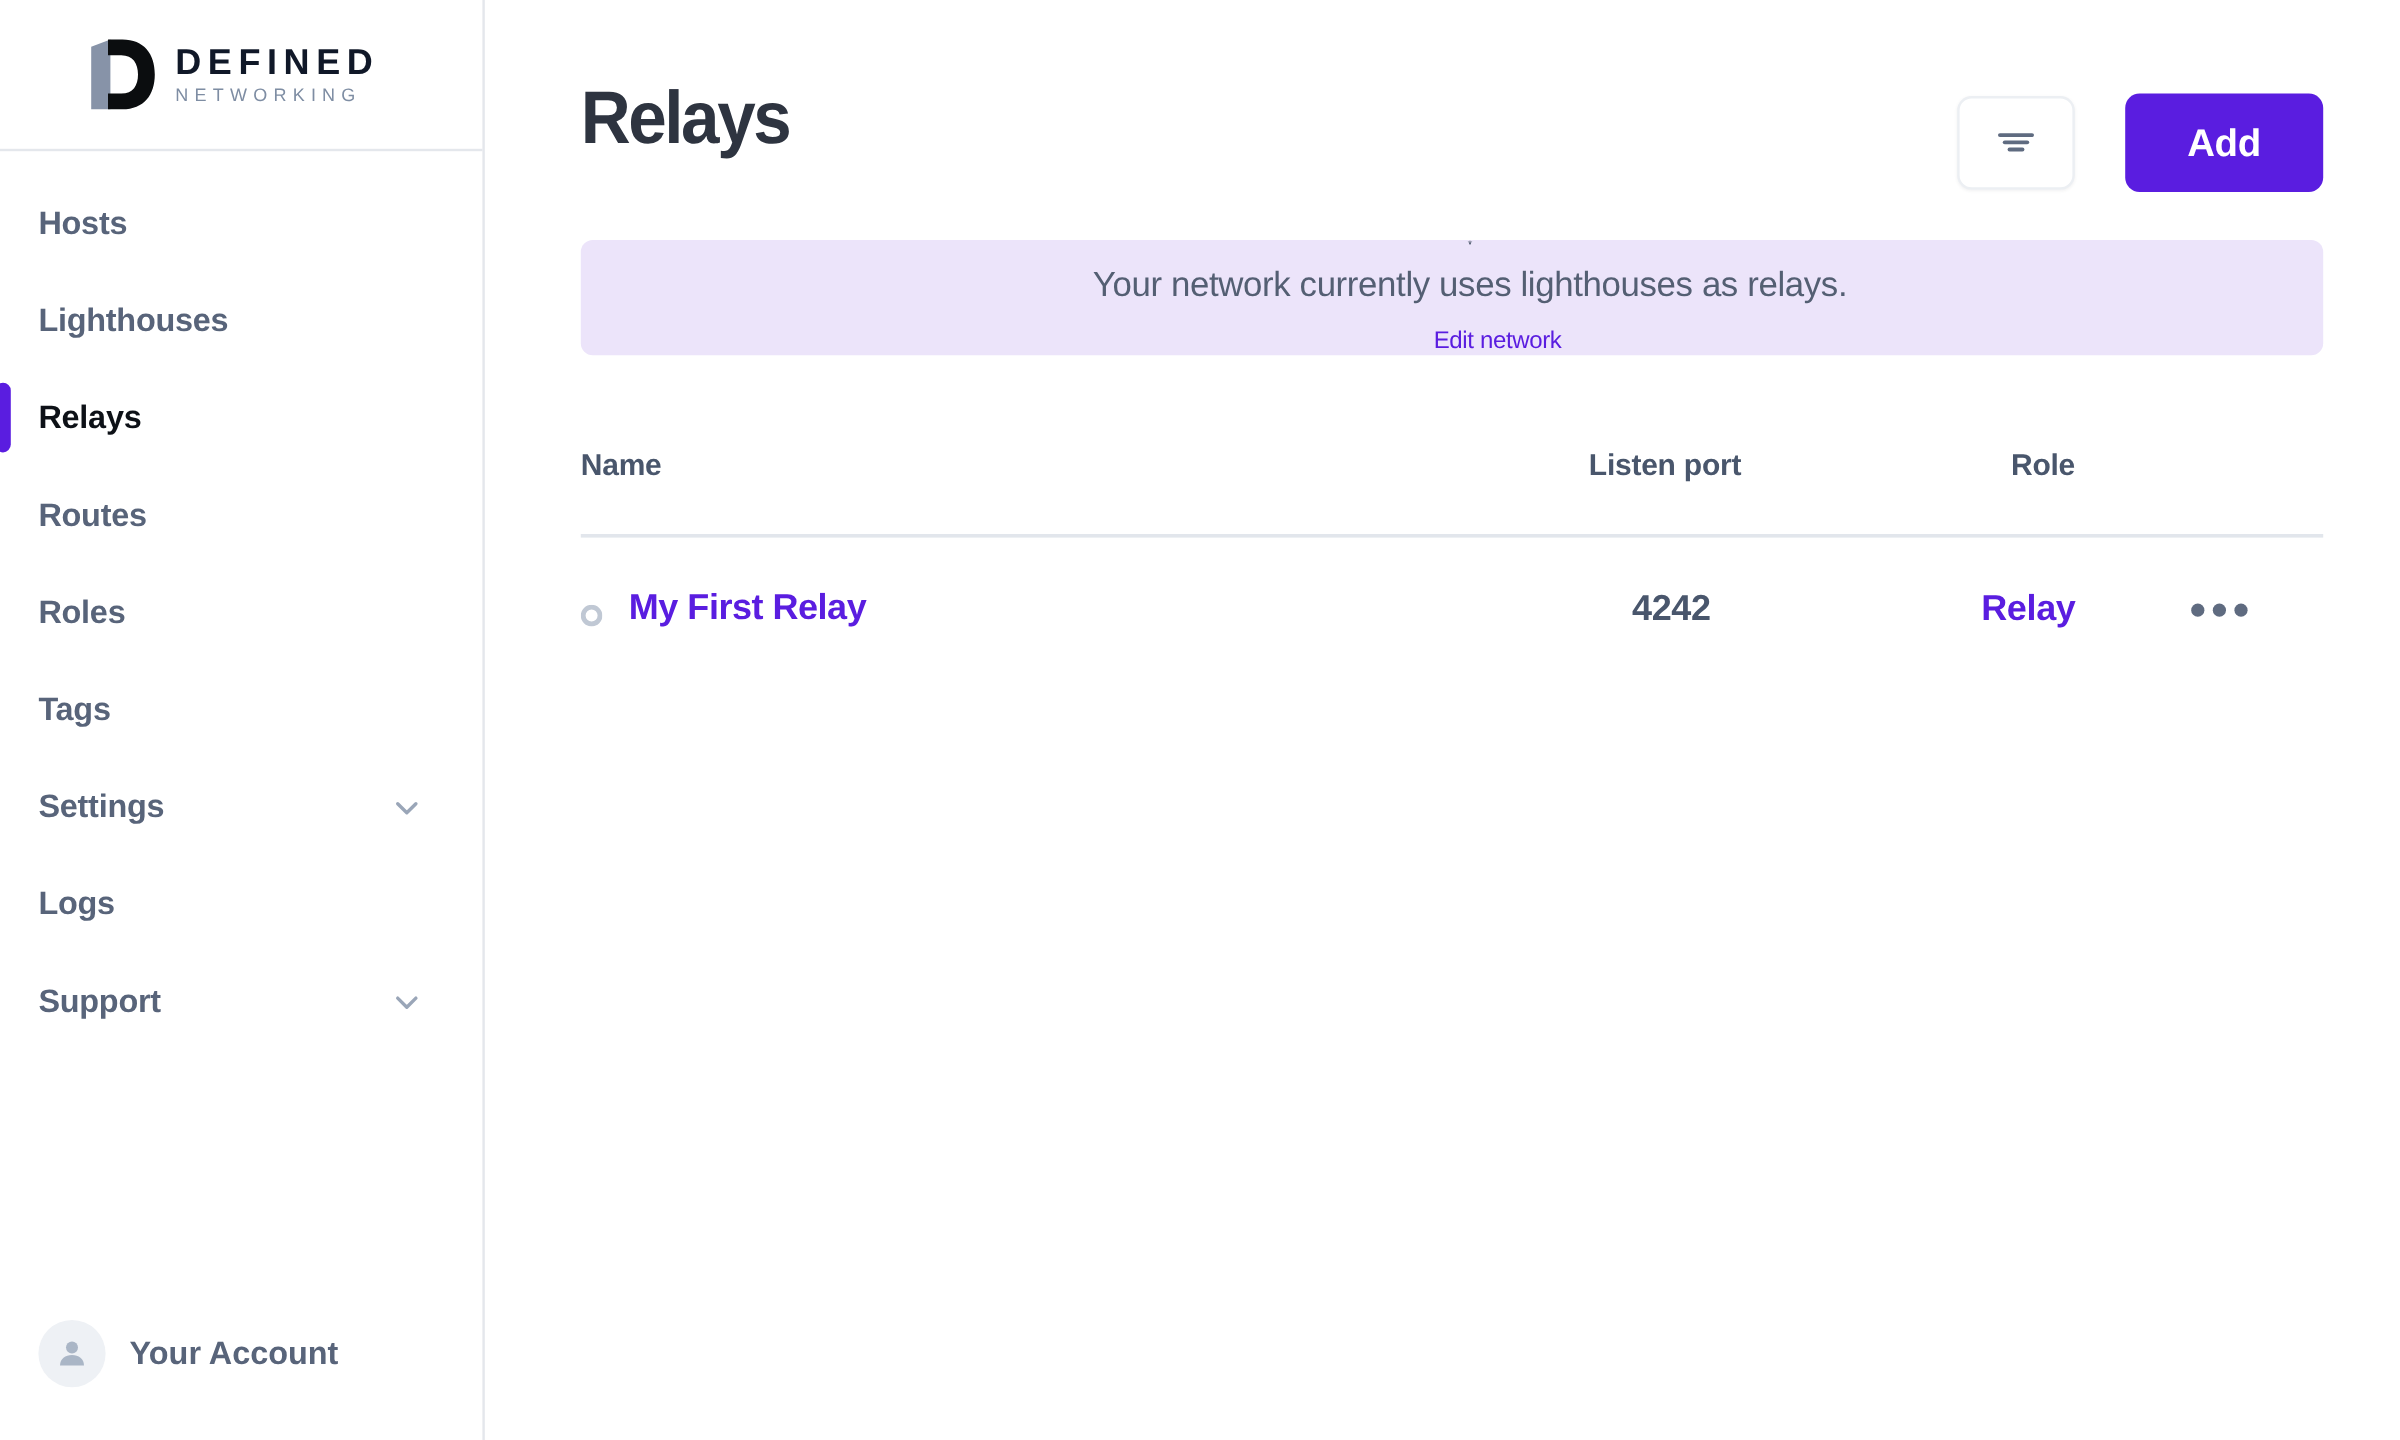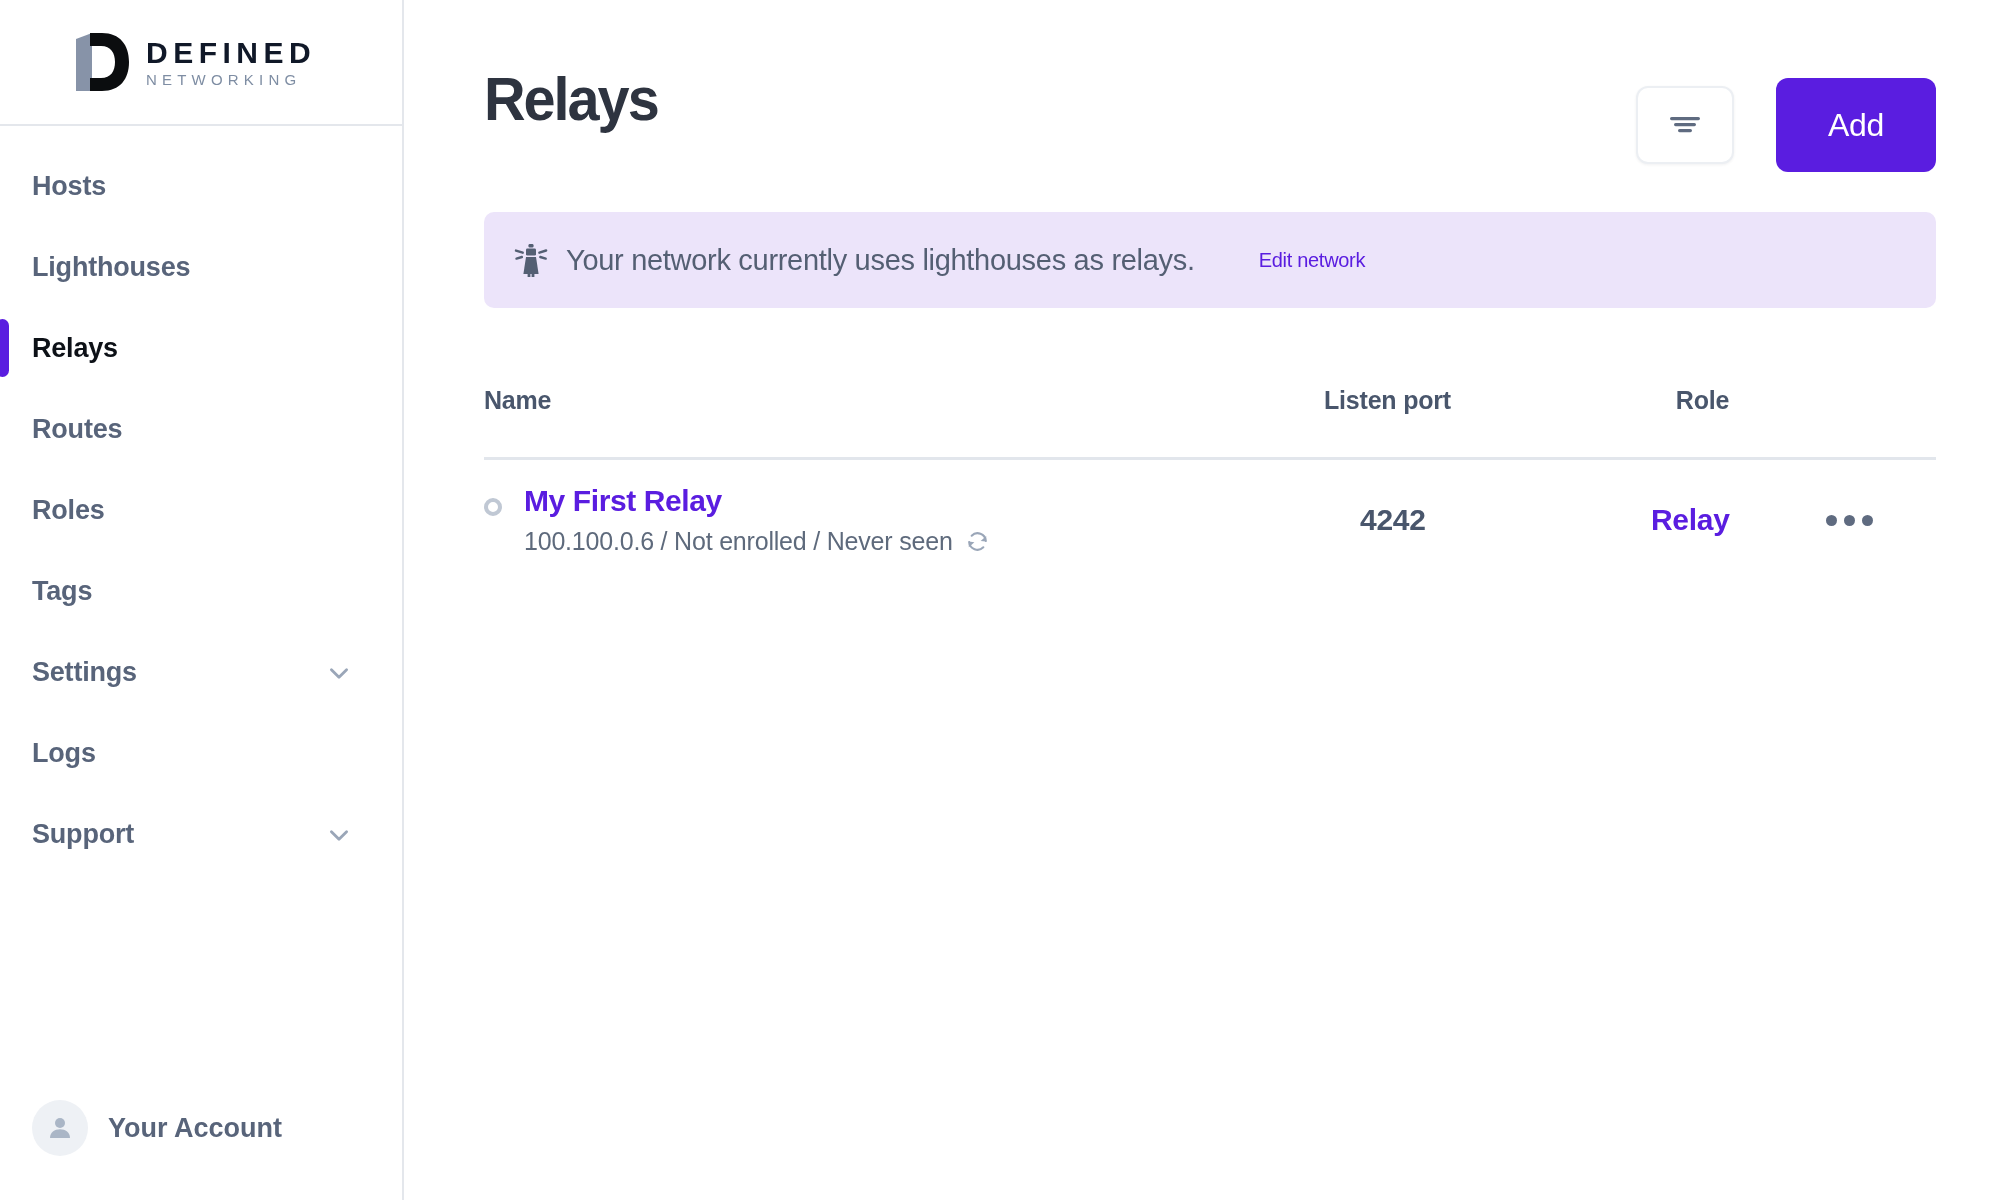--- a/index.html
+++ b/index.html
@@ -87,36 +87,37 @@
   }
   .head-actions { display: flex; align-items: center; gap: 42px; padding-top: 10px; }
   .filter-btn {
     width: 98px; height: 78px; border-radius: 12px;
     background: #ffffff; border: 2px solid #eceff3;
     box-shadow: 0 1px 3px rgba(16,24,40,.06);
     display: flex; align-items: center; justify-content: center;
     cursor: pointer;
   }
   .add-btn {
-    height: 94px; padding: 0 52px; border-radius: 12px;
+    height: 82px; padding: 0 52px; border-radius: 12px;
     background: #5a1de0; border: none; color: #ffffff;
-    font-size: 32px; font-weight: 400; letter-spacing: -0.3px;
+    font-size: 32px; font-weight: 700; letter-spacing: -0.3px;
     font-family: "Liberation Sans", sans-serif;
     display: flex; align-items: center; justify-content: center;
     cursor: pointer;
   }
 
   .banner {
     margin-top: 40px;
     background: #ece4fa;
     border-radius: 10px;
     height: 96px;
     display: flex; align-items: center;
     padding-left: 30px;
     gap: 18px;
+    flex-direction: column;
   }
   .banner-text {
     font-size: 29px; color: #545f73; font-weight: 400;
     letter-spacing: -0.3px;
   }
   .banner-link {
     font-size: 20px; color: #5a1de0; font-weight: 400;
     text-decoration: none; letter-spacing: -0.3px; cursor: pointer; margin-left: 46px;
   }
 
@@ -287,29 +288,20 @@
       <div class="t-row">
 
         <div class="name-cell">
           <span class="status-dot">
             <svg width="18" height="18" viewBox="0 0 18 18">
               <circle cx="9" cy="9" r="7" fill="none" stroke="#c0c8d4" stroke-width="4"></circle>
             </svg>
           </span>
           <div class="name-stack">
             <span class="row-name">My First Relay</span>
-            <span class="row-sub">
-              <span>100.100.0.6 / Not enrolled / Never seen</span>
-              <svg width="25" height="25" viewBox="0 0 24 24" fill="none">
-                <path d="M20 11.5 A8 8 0 0 0 6.4 6.4" stroke="#9aa6b8" stroke-width="2" stroke-linecap="round"></path>
-                <path d="M4 12.5 A8 8 0 0 0 17.6 17.6" stroke="#9aa6b8" stroke-width="2" stroke-linecap="round"></path>
-                <path d="M20.4 6.6 L20.2 12 L15 11.4 Z" fill="#9aa6b8"></path>
-                <path d="M3.6 17.4 L3.8 12 L9 12.6 Z" fill="#9aa6b8"></path>
-              </svg>
-            </span>
           </div>
         </div>
 
         <div class="port-cell">4242</div>
         <div class="role-cell">Relay</div>
 
         <div class="menu-cell">
           <span class="dots">
               <i></i>
               <i></i>

